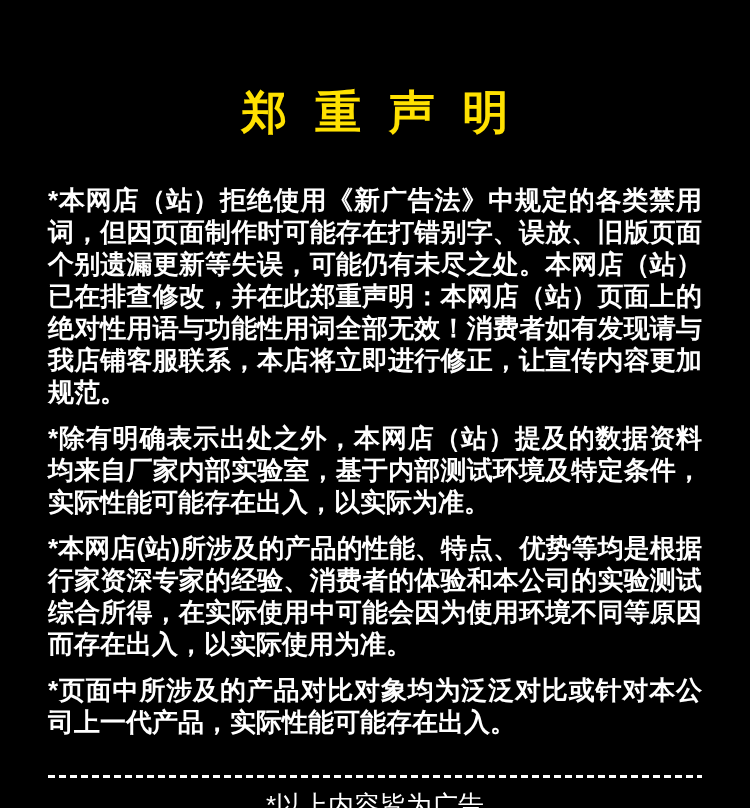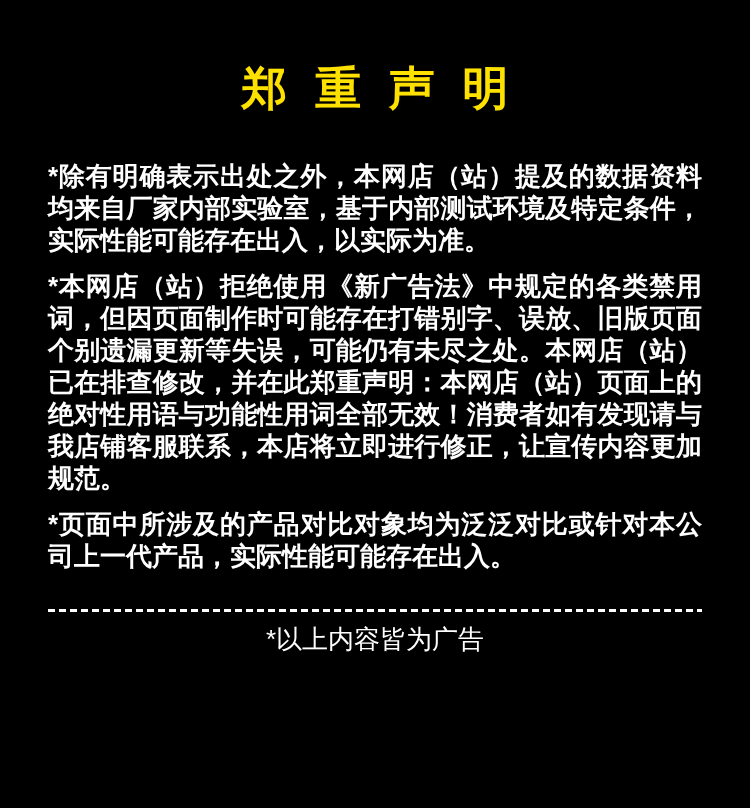--- a/index.html
+++ b/index.html
@@ -15,21 +15,21 @@
   }
   .page {
     box-sizing: border-box;
     width: 750px;
     height: 808px;
     padding: 0 48px;
     background: #000000;
   }
   .title {
     margin: 0;
-    padding-top: 64px;
+    padding-top: 88px;
     text-align: center;
     color: #ffe100;
     font-size: 46px;
     line-height: 48px;
     font-weight: 900;
     letter-spacing: 0.6em;
     text-indent: 0.6em;
     white-space: nowrap;
   }
   .content {
@@ -64,21 +64,22 @@
     text-align: center;
   }
 </style>
 </head>
 <body>
 
 <div class="page">
   <h1 class="title">郑重声明</h1>
 
   <div class="content">
+    <p>*本网店（站）拒绝使用《新广告法》中规定的各类禁用词，但因页面制作时可能存在打错别字、误放、旧版页面个别遗漏更新等失误，可能仍有未尽之处。本网店（站）已在排查修改，并在此郑重声明：本网店（站）页面上的绝对性用语与功能性用词全部无效！消费者如有发现请与我店铺客服联系，本店将立即进行修正，让宣传内容更加规范。</p>
     <p>*除有明确表示出处之外，本网店（站）提及的数据资料均来自厂家内部实验室，基于内部测试环境及特定条件，实际性能可能存在出入，以实际为准。</p>
-    <p>*本网店（站）拒绝使用《新广告法》中规定的各类禁用词，但因页面制作时可能存在打错别字、误放、旧版页面个别遗漏更新等失误，可能仍有未尽之处。本网店（站）已在排查修改，并在此郑重声明：本网店（站）页面上的绝对性用语与功能性用词全部无效！消费者如有发现请与我店铺客服联系，本店将立即进行修正，让宣传内容更加规范。</p>
+    <p>*本网店(站)所涉及的产品的性能、特点、优势等均是根据行家资深专家的经验、消费者的体验和本公司的实验测试综合所得，在实际使用中可能会因为使用环境不同等原因而存在出入，以实际使用为准。</p>
     <p>*页面中所涉及的产品对比对象均为泛泛对比或针对本公司上一代产品，实际性能可能存在出入。</p>
   </div>
 
   <div class="divider"></div>
 
   <p class="footer-note">*以上内容皆为广告</p>
 </div>
 
 </body></html>

